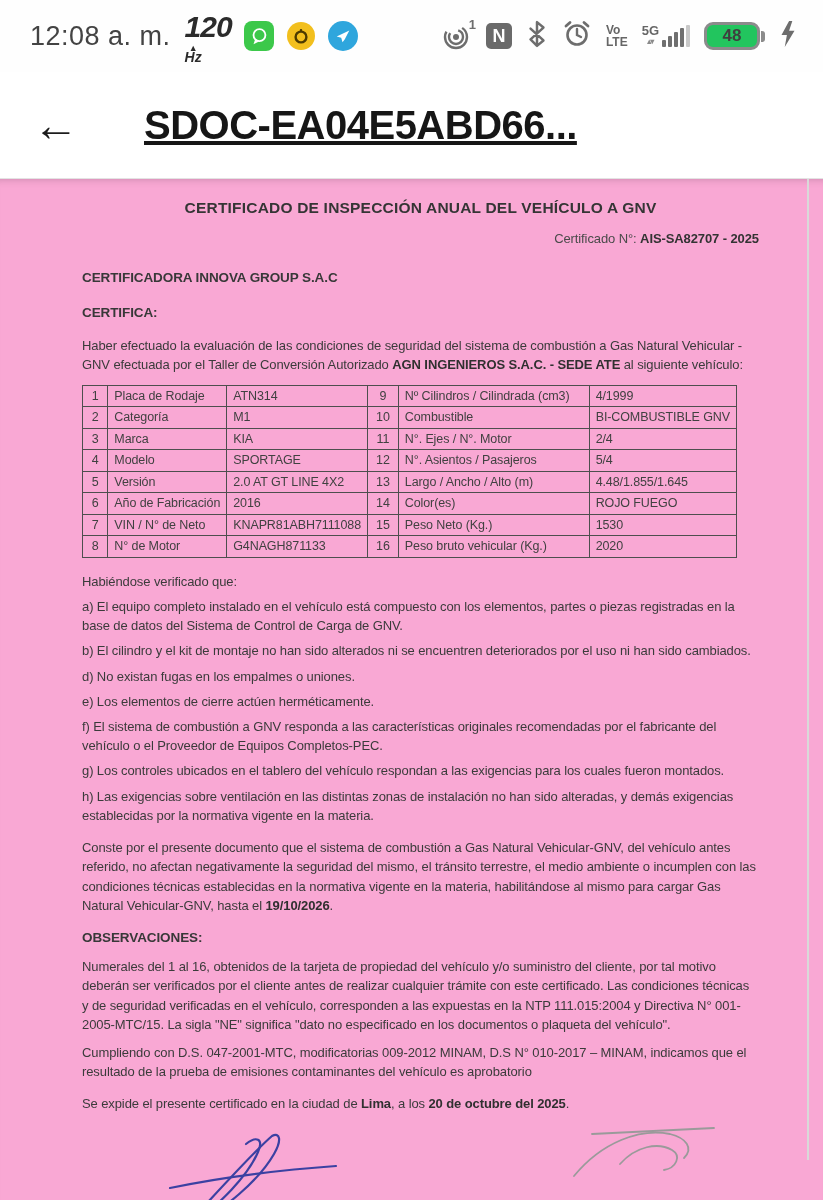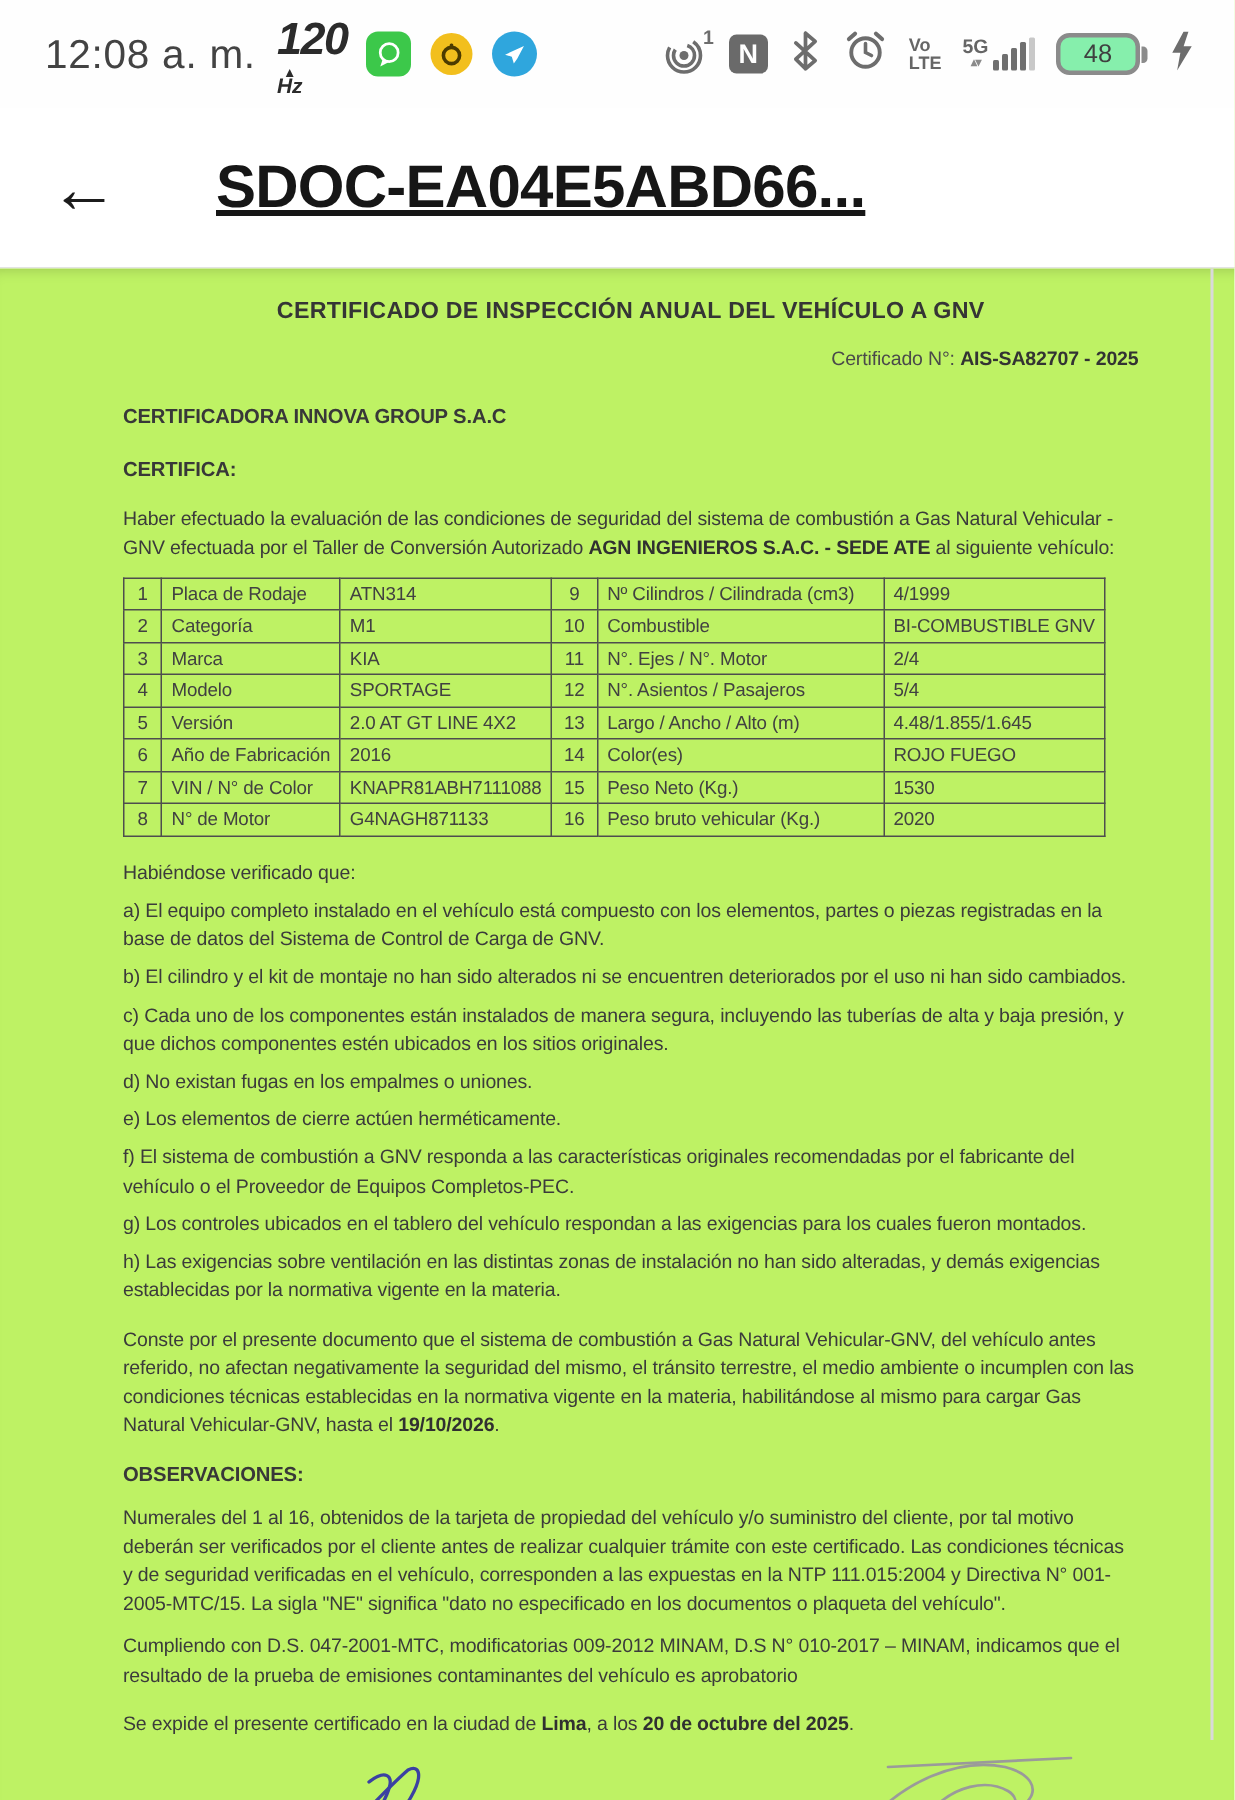--- a/index.html
+++ b/index.html
@@ -28,36 +28,36 @@
   .sig5g .lbl { display:flex; flex-direction:column; align-items:center; line-height:11px;
     font-weight:700; font-size:13px; color:#666; }
   .sig5g .arrows { font-size:8px; letter-spacing:-1px; color:#8a8a8a; }
   .bars { display:flex; align-items:flex-end; gap:2px; height:22px; }
   .bars i { display:block; width:4px; background:#6f6f6f; border-radius:1px; }
   .bars i:nth-child(1){height:7px;} .bars i:nth-child(2){height:11px;}
   .bars i:nth-child(3){height:15px;} .bars i:nth-child(4){height:19px;}
   .bars i.dim { background:#c8c8c8; height:22px; }
   .battery { position:relative; display:flex; align-items:center; }
   .bat-body { width:56px; height:28px; border:3px solid #8b8b8b; border-radius:9px;
-    background:#86efac; display:flex; align-items:center; justify-content:center;
-    font-weight:400; font-size:17px; color:#3f3f3f; }
+    background:#22c55e; display:flex; align-items:center; justify-content:center;
+    font-weight:700; font-size:17px; color:#3f3f3f; }
   .bat-nub { width:4px; height:11px; background:#8b8b8b; border-radius:0 3px 3px 0; margin-left:1px; }
   .nfc { width:26px; height:26px; background:#6a6a6a; border-radius:5px; display:flex;
     align-items:center; justify-content:center; color:#fefefe; font-weight:700; font-size:18px; }
   .rec { position:relative; width:30px; height:30px; }
   .rec .one { position:absolute; top:-4px; right:-4px; font-size:13px; font-weight:700; color:#6d6d6d; }
 
   
   .app-bar { height:106px; display:flex; align-items:center; background:#ffffff; padding:0 24px; }
   .back-btn { width:64px; height:64px; display:flex; align-items:center; justify-content:center;
     font-size:46px; font-weight:700; color:#1c1c1c; cursor:pointer; }
   .app-title { margin-left:56px; font-size:40px; font-weight:700; letter-spacing:-0.5px; color:#161616;text-decoration:underline; }
 
   
-  .page { position:relative; height:1022px; background:#bef264; border-top:1px solid #e3e3e3;
+  .page { position:relative; height:1022px; background:#f9a8d4; border-top:1px solid #e3e3e3;
     box-shadow: inset 0 8px 10px -9px rgba(0,0,0,.25); color:#3b3b3b; }
   .page::after { content:''; position:absolute; top:0; right:14px; bottom:40px; width:2px;
     background:#d9d9d9; }
   .content { padding:18px 64px 0 82px; font-size:13px; line-height:1.48; letter-spacing:-0.1px; }
   .doc-title { text-align:center; font-weight:700; font-size:15.5px; letter-spacing:.2px; color:#353535; }
   .cert-line { text-align:right; margin-top:9px; font-size:13px; color:#4a4a4a; }
   .cert-line b { color:#333; }
   .certifier { margin-top:20px; font-weight:700; font-size:13.5px; color:#383838; }
   .certifica { margin-top:15px; font-weight:700; font-size:13.5px; color:#383838; }
   .para { margin-top:13px; }
@@ -231,42 +231,41 @@
           <tr>
             <td class="c0">6</td>
             <td class="c1">Año de Fabricación</td>
             <td class="c2">2016</td>
             <td class="c3">14</td>
             <td class="c4">Color(es)</td>
             <td class="c5">ROJO FUEGO</td>
           </tr>
           <tr>
             <td class="c0">7</td>
-            <td class="c1">VIN / N° de Color</td>
+            <td class="c1">VIN / N° de Neto</td>
             <td class="c2">KNAPR81ABH7111088</td>
             <td class="c3">15</td>
             <td class="c4">Peso Neto (Kg.)</td>
             <td class="c5">1530</td>
           </tr>
           <tr>
             <td class="c0">8</td>
             <td class="c1">N° de Motor</td>
             <td class="c2">G4NAGH871133</td>
             <td class="c3">16</td>
             <td class="c4">Peso bruto vehicular (Kg.)</td>
             <td class="c5">2020</td>
           </tr>
         </tbody>
     </table>
 
     <div class="verified-heading">Habiéndose verificado que:</div>
     <div>
         <div class="v-item">a) El equipo completo instalado en el vehículo está compuesto con los elementos, partes o piezas registradas en la base de datos del Sistema de Control de Carga de GNV.</div>
         <div class="v-item">b) El cilindro y el kit de montaje no han sido alterados ni se encuentren deteriorados por el uso ni han sido cambiados.</div>
-        <div class="v-item">c) Cada uno de los componentes están instalados de manera segura, incluyendo las tuberías de alta y baja presión, y que dichos componentes estén ubicados en los sitios originales.</div>
         <div class="v-item">d) No existan fugas en los empalmes o uniones.</div>
         <div class="v-item">e) Los elementos de cierre actúen herméticamente.</div>
         <div class="v-item">f) El sistema de combustión a GNV responda a las características originales recomendadas por el fabricante del vehículo o el Proveedor de Equipos Completos-PEC.</div>
         <div class="v-item">g) Los controles ubicados en el tablero del vehículo respondan a las exigencias para los cuales fueron montados.</div>
         <div class="v-item">h) Las exigencias sobre ventilación en las distintas zonas de instalación no han sido alteradas, y demás exigencias establecidas por la normativa vigente en la materia.</div>
       </div>
 
     <div class="para"><span>Conste por el presente documento que el sistema de combustión a Gas Natural Vehicular-GNV, del vehículo antes referido, no afectan negativamente la seguridad del mismo, el tránsito terrestre, el medio ambiente o incumplen con las condiciones técnicas establecidas en la normativa vigente en la materia, habilitándose al mismo para cargar Gas Natural Vehicular-GNV, hasta el </span><b>19/10/2026</b><span>.</span></div>
 
     <div class="obs-label">OBSERVACIONES:</div>

